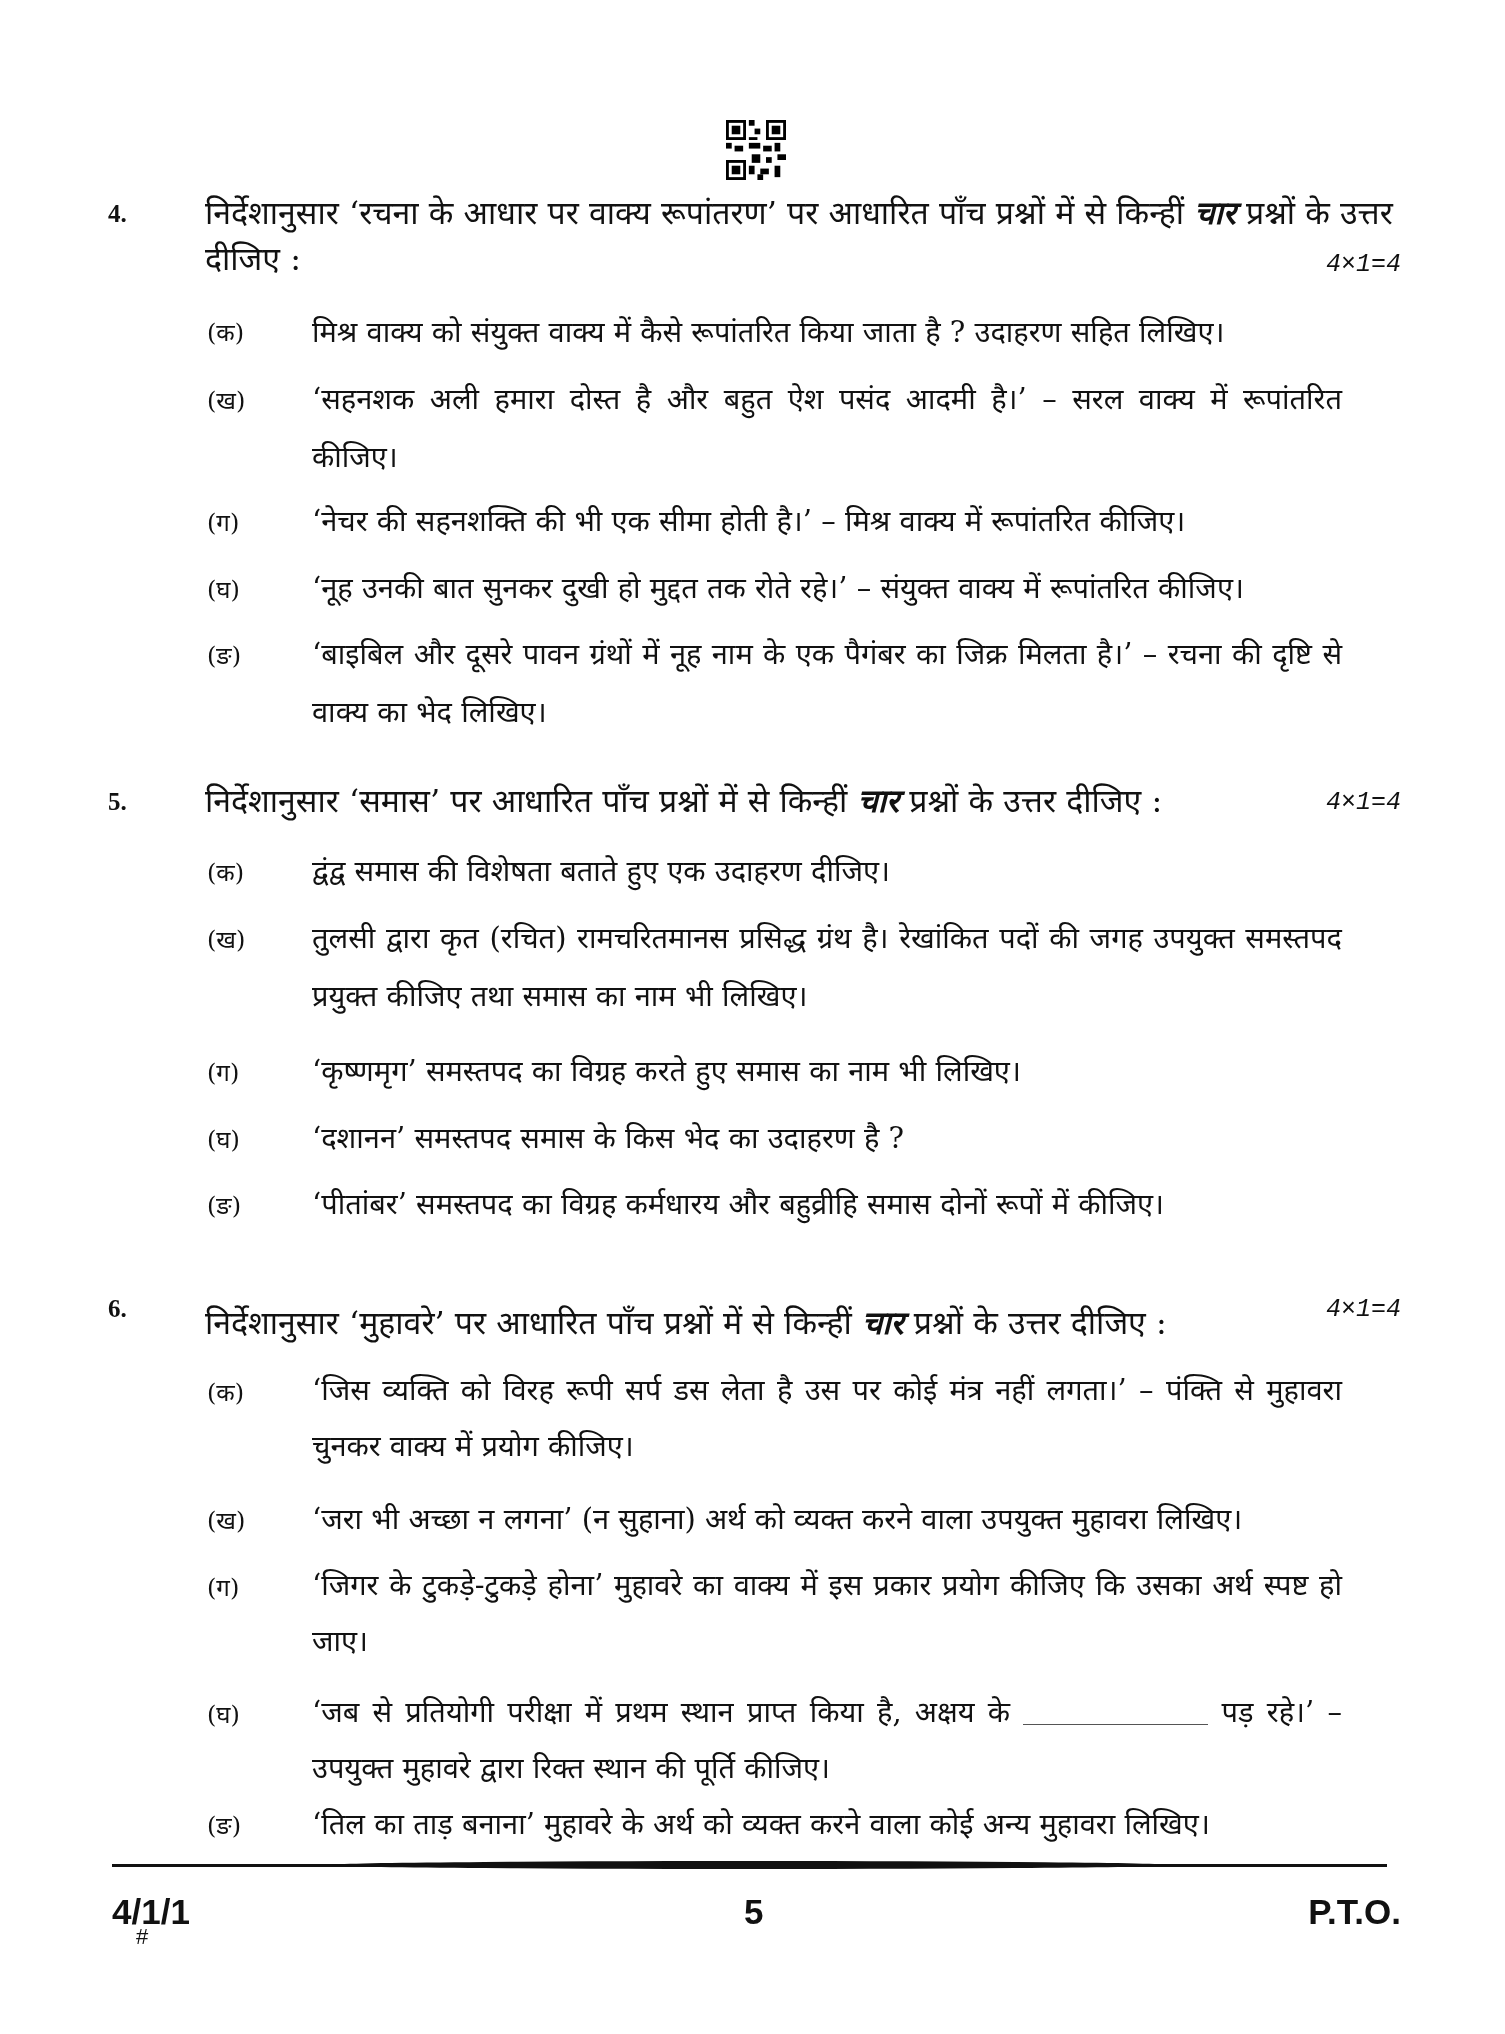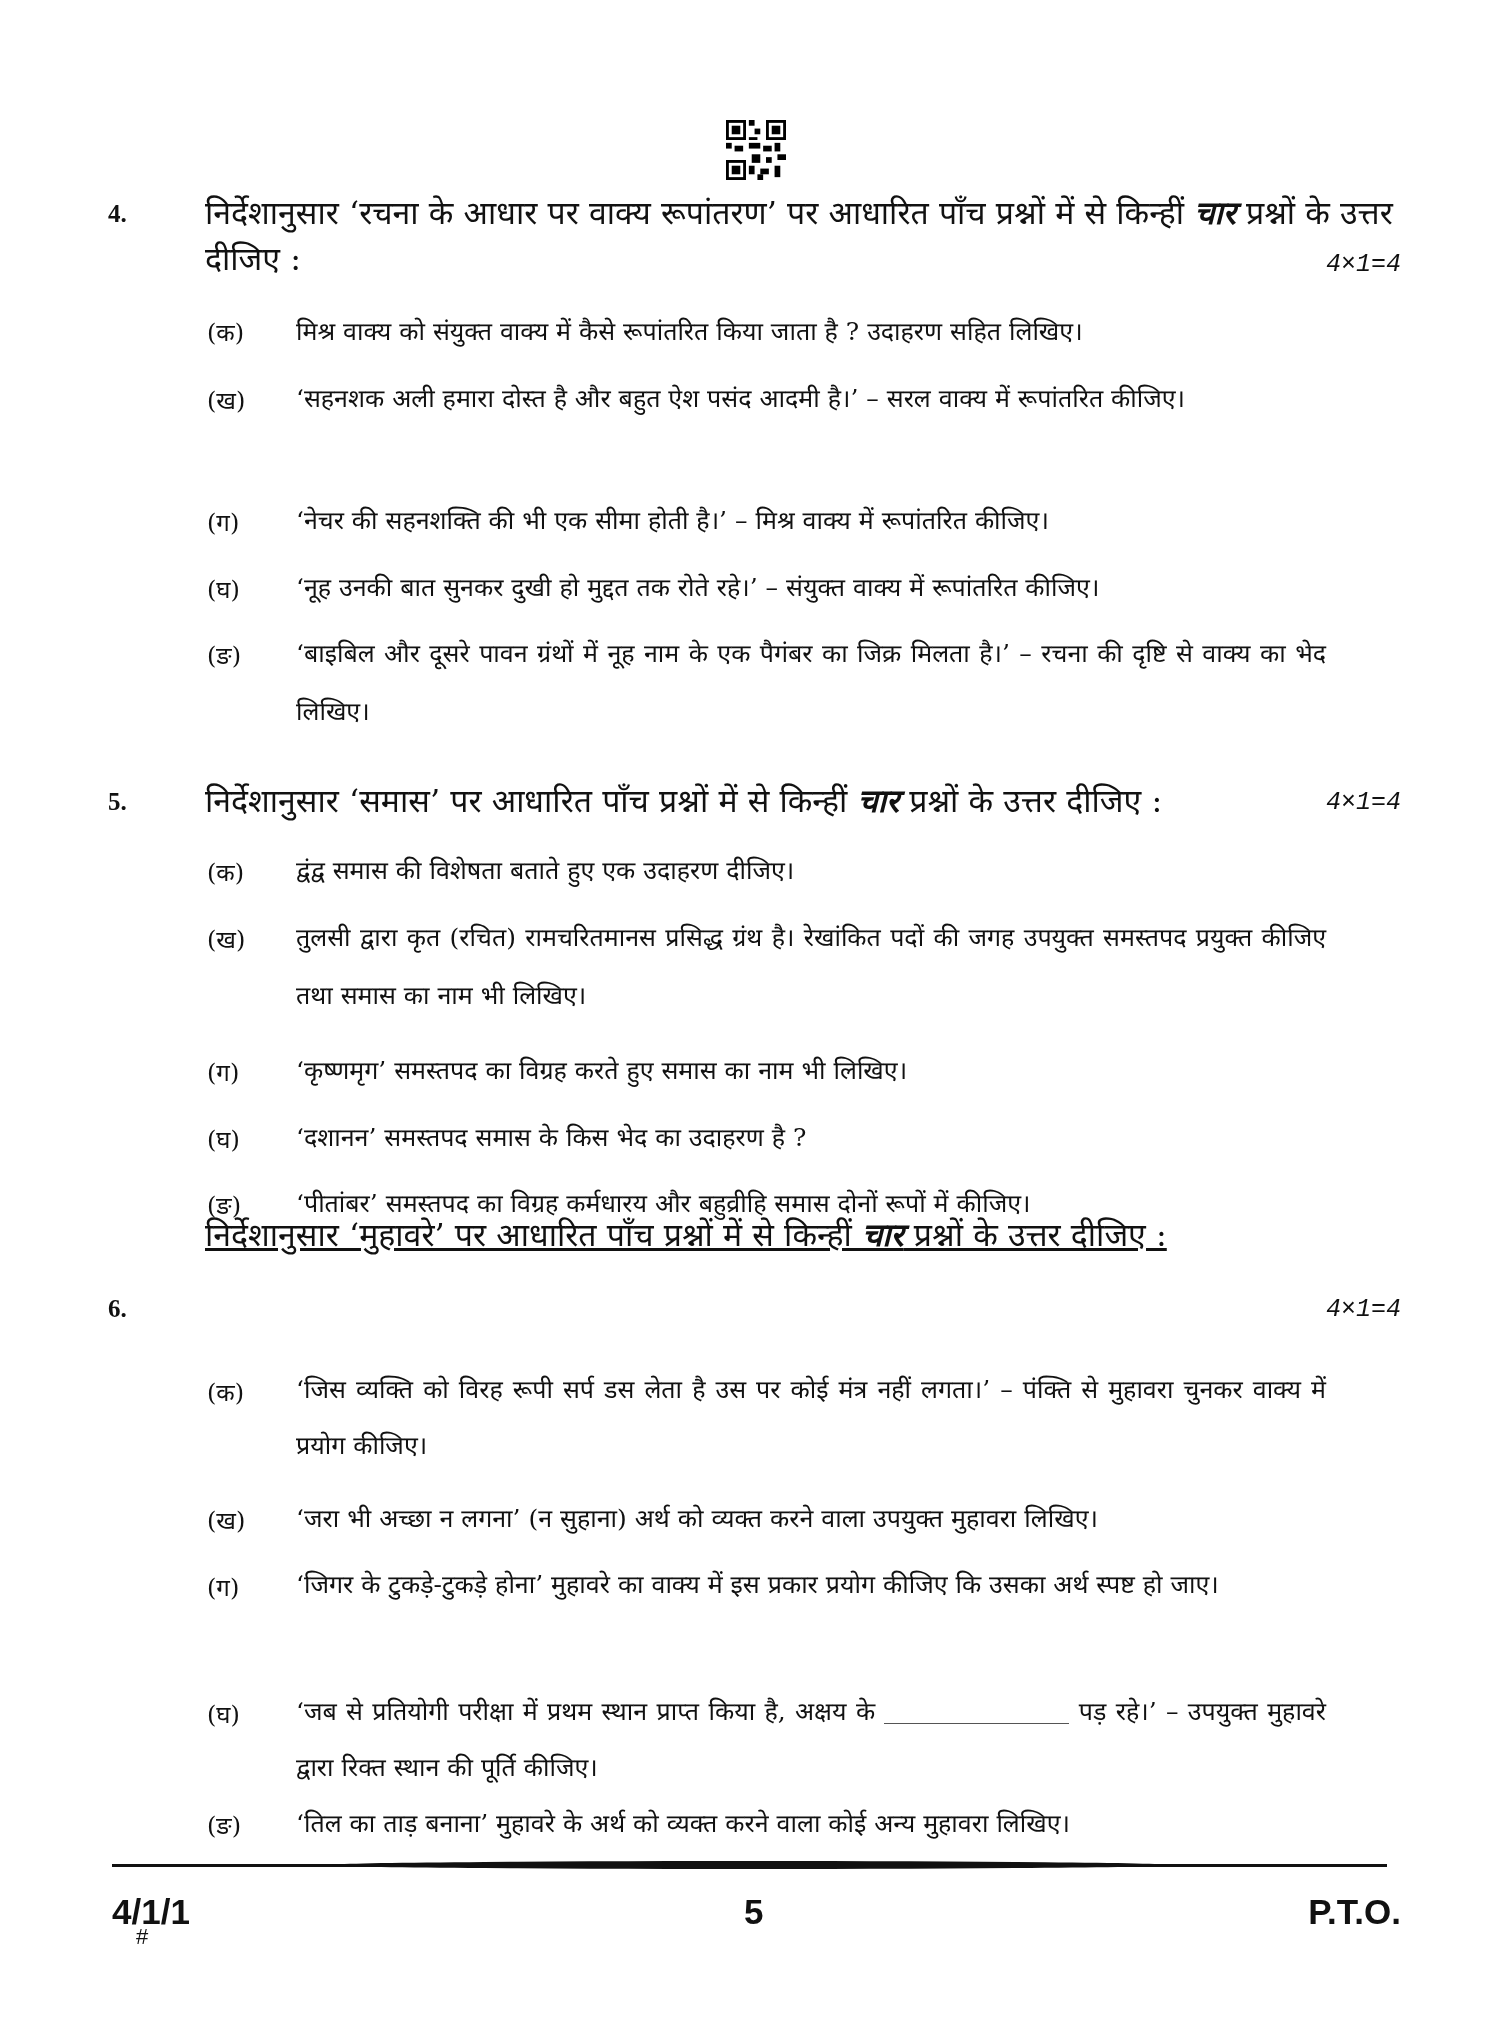--- a/index.html
+++ b/index.html
@@ -5,21 +5,21 @@
   html, body { margin:0; padding:0; background:#fff; }
   body { width:1505px; height:2034px; position:relative; overflow:hidden;
          font-family: "DejaVu Serif", "Liberation Serif", serif; color:#111; }
   .qr { position:absolute; left:726px; top:120px; width:60px; height:60px; }
   .q { position:absolute; left:0; width:1505px; }
   .qnum { position:absolute; left:108px; font-weight:bold; font-size:25px; font-family:"Liberation Serif", serif; }
   .qtext { position:absolute; left:205px; right:100px; font-size:32px; line-height:46px; }
   .marks { position:absolute; right:104px; font-style:italic; font-size:25px; font-family:Liberation Mono, monospace; }
   .sub { position:absolute; left:0; width:1505px; }
   .slabel { position:absolute; left:207px; font-size:24px; }
-  .stext { position:absolute; left:296px; width:1030px; font-size:25px; line-height:58px; text-align:justify; }
+  .stext { position:absolute; left:312px; width:1030px; font-size:29px; line-height:58px; text-align:justify; }
   .stext.tight { line-height:56px; }
   b.em { font-weight:bold; font-style:italic; }
   .ul { text-decoration-thickness:2px; text-underline-offset:8px; }
   .blank { display:inline-block; width:185px; border-bottom:1px solid #555; height:20px; vertical-align:middle; }
   .footline { position:absolute; left:112px; top:1864px; width:1275px; height:3px; background:#111; }
   .footline::after { content:""; position:absolute; left:220px; right:220px; top:-3px; height:8px; background:#111; border-radius:50%; }
   .foot { position:absolute; top:1892px; font-family:"Liberation Sans", sans-serif; font-weight:bold; font-size:35px; }
   .hash { position:absolute; left:136px; top:1924px; font-family:"Liberation Sans", sans-serif; font-size:22px; }
 </style>
 </head>
@@ -108,21 +108,21 @@
   <span class="slabel" style="top:1122px">(घ)</span>
   <div class="stext" style="top:1109px">‘दशानन’ समस्तपद समास के किस भेद का उदाहरण है ?</div>
 </div>
 <div class="sub">
   <span class="slabel" style="top:1188px">(ङ)</span>
   <div class="stext" style="top:1175px">‘पीतांबर’ समस्तपद का विग्रह कर्मधारय और बहुव्रीहि समास दोनों रूपों में कीजिए।</div>
 </div>
 
 <div class="q">
   <span class="qnum" style="top:1295px">6.</span>
-  <div class="qtext" style="top:1212px; width:1080px;text-decoration:underline;">
+  <div class="qtext" style="top:1300px; width:1080px;">
     <span>निर्देशानुसार ‘मुहावरे’ पर आधारित पाँच प्रश्नों में से किन्हीं </span><b class="em">चार</b><span> प्रश्नों के उत्तर दीजिए :</span>
   </div>
   <span class="marks" style="top:1295px">4×1=4</span>
 </div>
 
 <div class="sub">
   <span class="slabel" style="top:1375px">(क)</span>
   <div class="stext tight" style="top:1362px">‘जिस व्यक्ति को विरह रूपी सर्प डस लेता है उस पर कोई मंत्र नहीं लगता।’ – पंक्ति से मुहावरा चुनकर वाक्य में प्रयोग कीजिए।</div>
 </div>
 <div class="sub">

